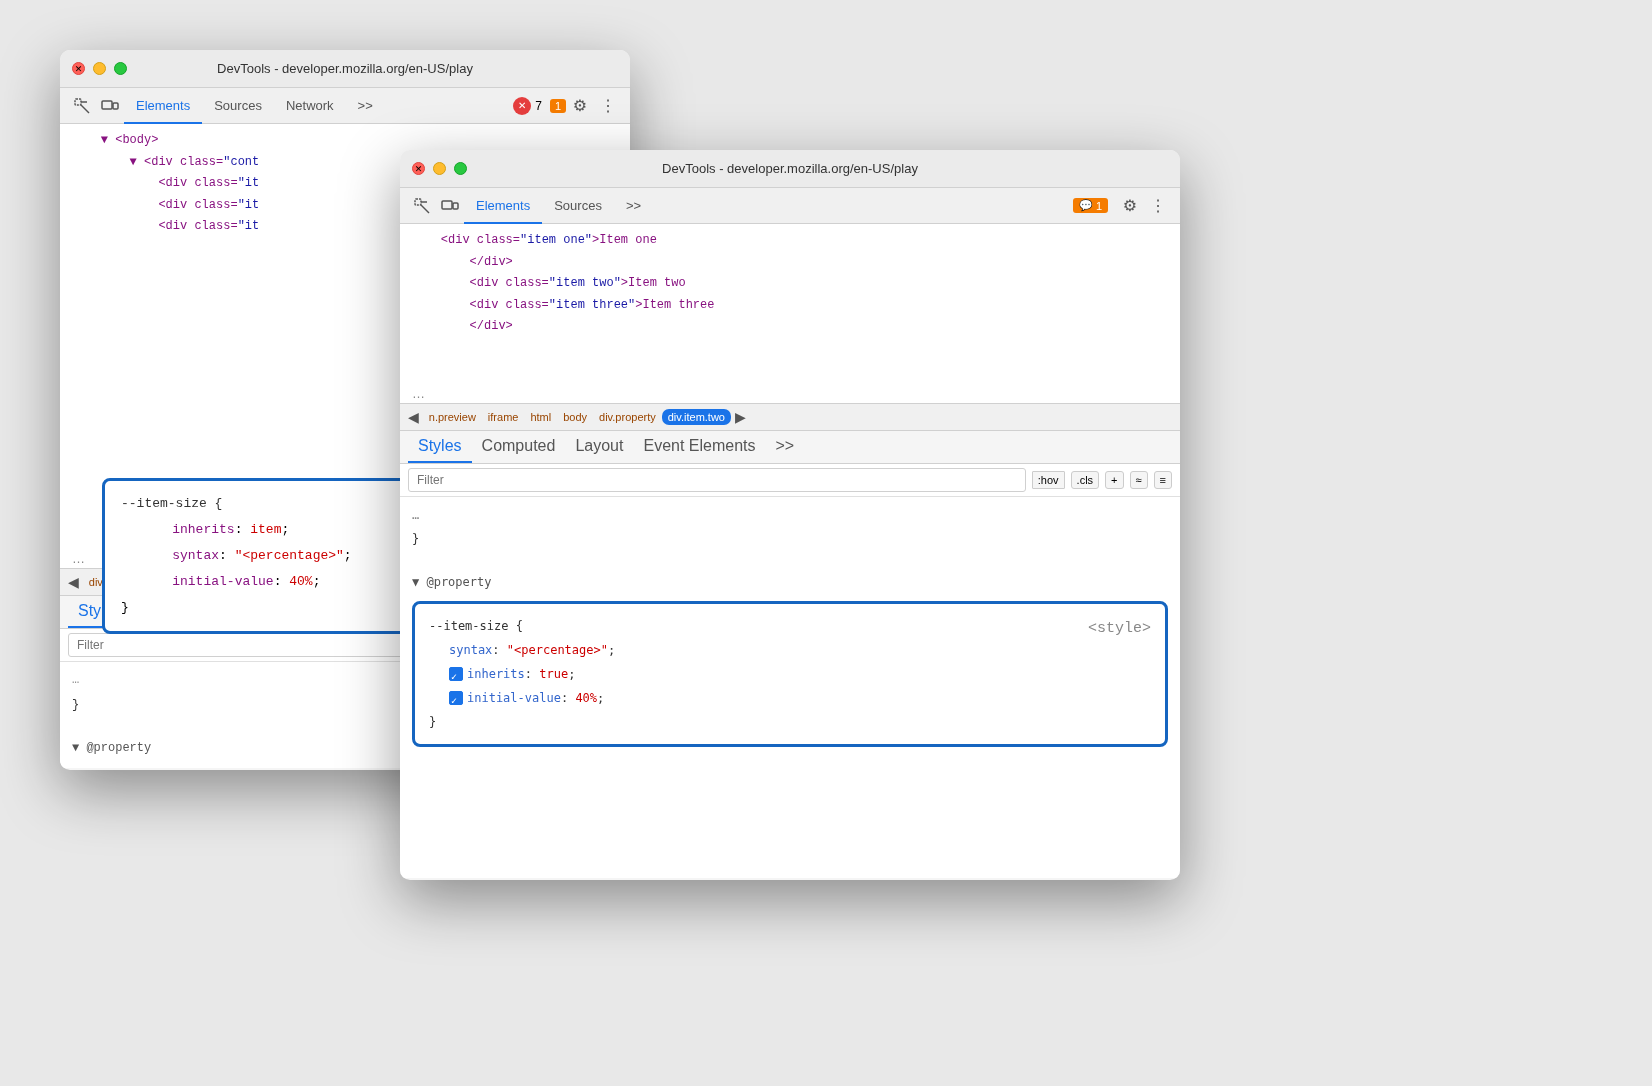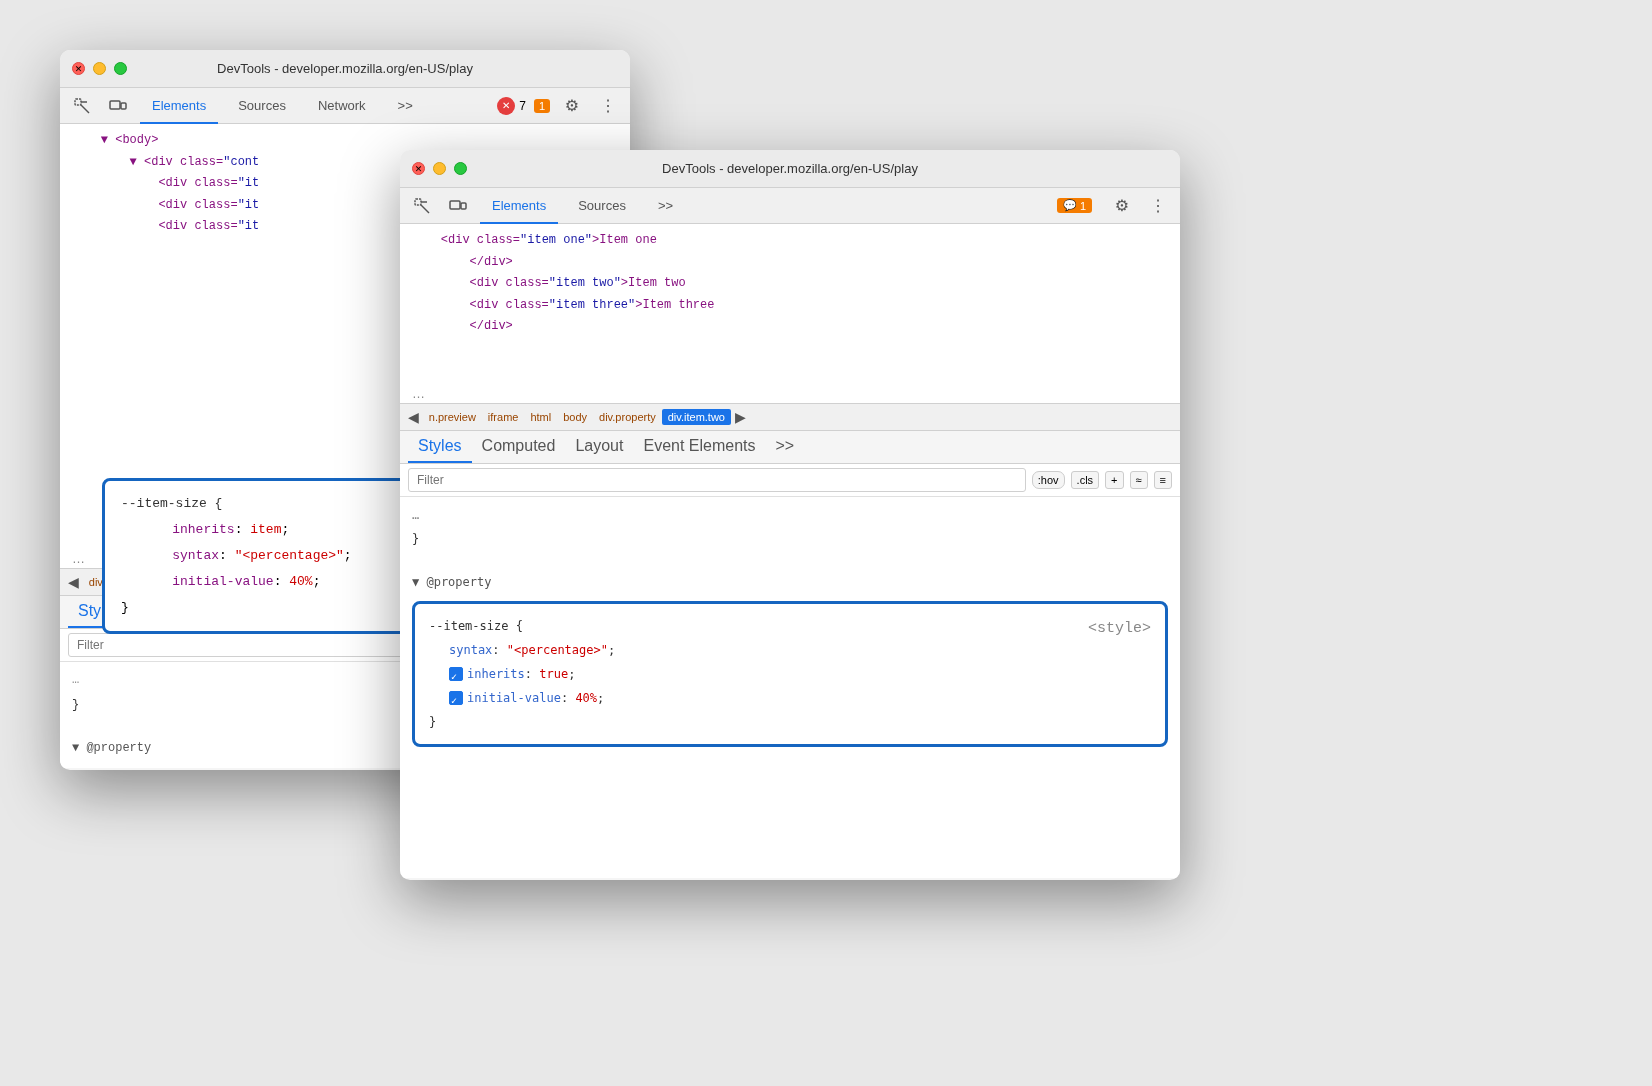--- a/index.html
+++ b/index.html
@@ -78,21 +78,21 @@
     }
 
     
     .devtools-toolbar {
       background: #f0f0f0;
       height: 36px;
       display: flex;
       align-items: center;
       padding: 0 8px;
       border-bottom: 1px solid #d0d0d0;
-      gap: 8px;
+      gap: 0;
     }
 
     .toolbar-icon {
       width: 28px;
       height: 28px;
       display: flex;
       align-items: center;
       justify-content: center;
       border-radius: 4px;
       cursor: pointer;
@@ -183,21 +183,21 @@
       font-size: 11px;
       color: #994500;
       padding: 2px 6px;
       cursor: pointer;
       white-space: nowrap;
     }
 
     .breadcrumb-item.selected {
       background: #1a73e8;
       color: white;
-      border-radius: 2px;
+      border-radius: 7px;
     }
 
     .styles-tabs {
       display: flex;
       background: #f5f5f5;
       border-bottom: 1px solid #d0d0d0;
       padding: 0 8px;
     }
 
     .styles-tab {
@@ -450,21 +450,21 @@
     <div class="styles-tabs">
       <div class="styles-tab active">Styles</div>
       <div class="styles-tab">Computed</div>
       <div class="styles-tab">Layout</div>
       <div class="styles-tab">Event Elements</div>
       <div class="styles-tab">&gt;&gt;</div>
     </div>
 
     <div style="display:flex;align-items:center;padding:4px 8px;border-bottom:1px solid #e0e0e0;gap:6px;">
       <input class="filter-input" type="text" placeholder="Filter" style="flex: 1 1 0%;">
-      <button style="font-size:11px;border:1px solid #ccc;background:#f5f5f5;border-radius:7px;padding:2px 5px;cursor:pointer;">:hov</button>
+      <button style="font-size:11px;border:1px solid #ccc;background:#f5f5f5;border-radius:1px;padding:2px 5px;cursor:pointer;">:hov</button>
       <button style="font-size:11px;border:1px solid #ccc;background:#f5f5f5;border-radius:3px;padding:2px 5px;cursor:pointer;">.cls</button>
       <button style="font-size:11px;border:1px solid #ccc;background:#f5f5f5;border-radius:3px;padding:2px 5px;cursor:pointer;">+</button>
       <button style="font-size:11px;border:1px solid #ccc;background:#f5f5f5;border-radius:3px;padding:2px 5px;cursor:pointer;">≈</button>
       <button style="font-size:11px;border:1px solid #ccc;background:#f5f5f5;border-radius:3px;padding:2px 5px;cursor:pointer;">≡</button>
     </div>
 
     <div class="css-area">
       <div style="color:#888;font-family:monospace;font-size:12px;margin-bottom:2px;">…</div>
       <div style="font-family:monospace;font-size:12px;color:#333;">}</div>
       <br>

